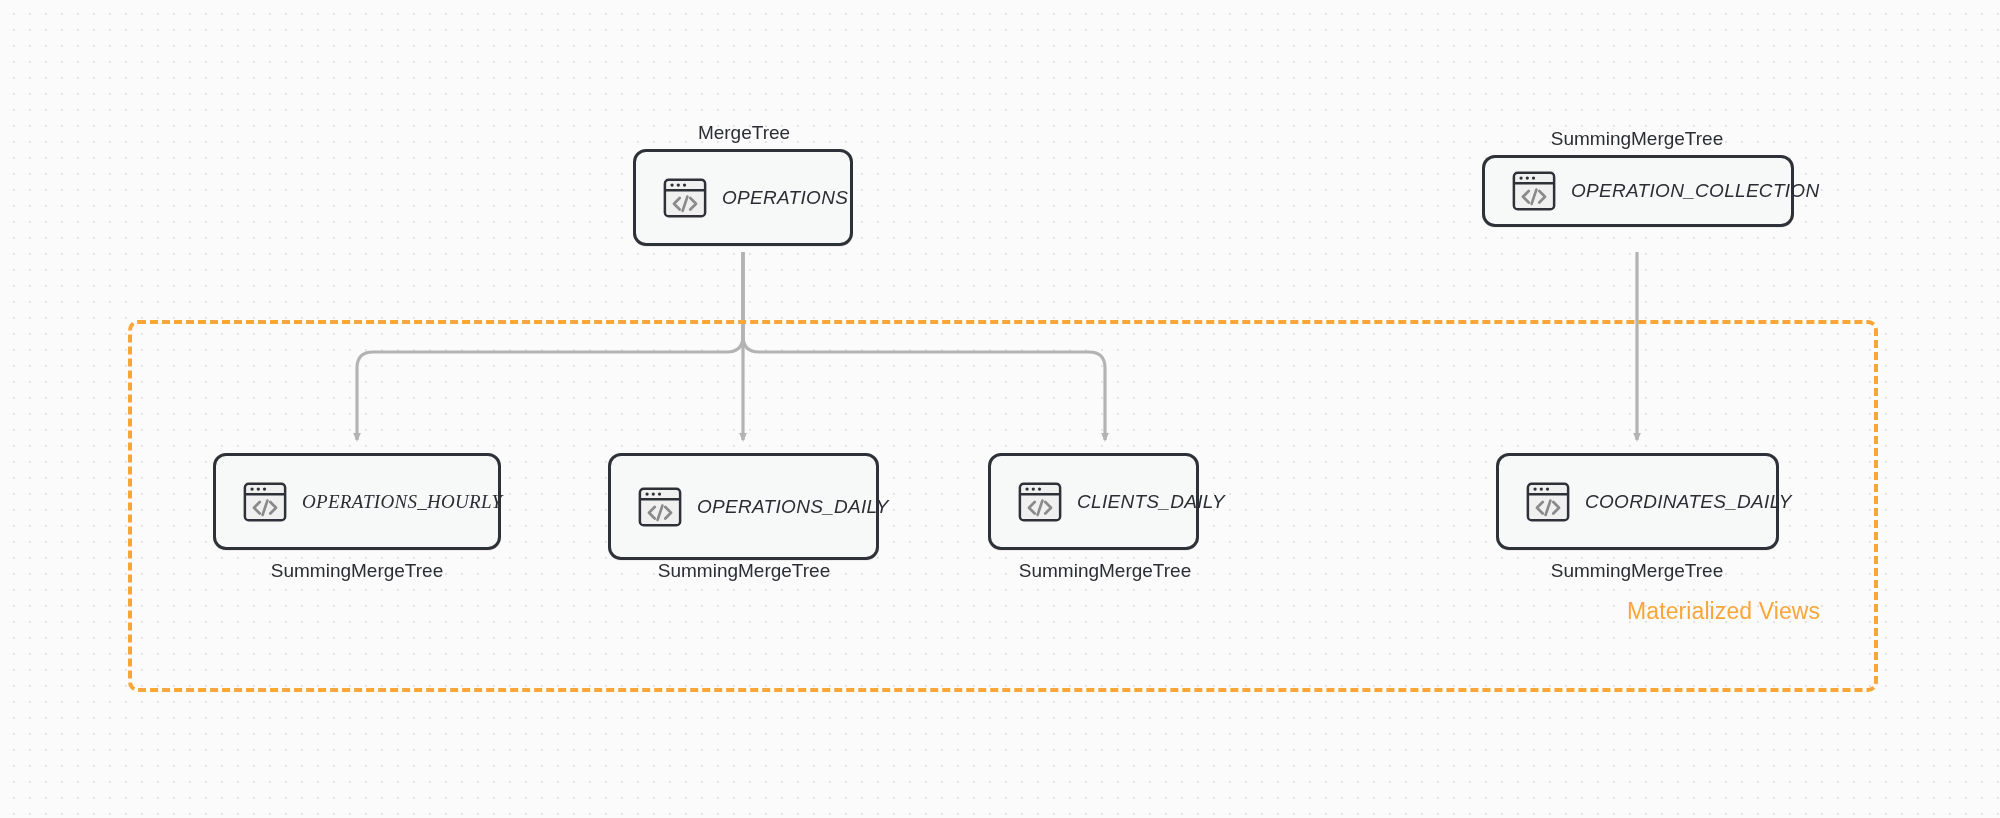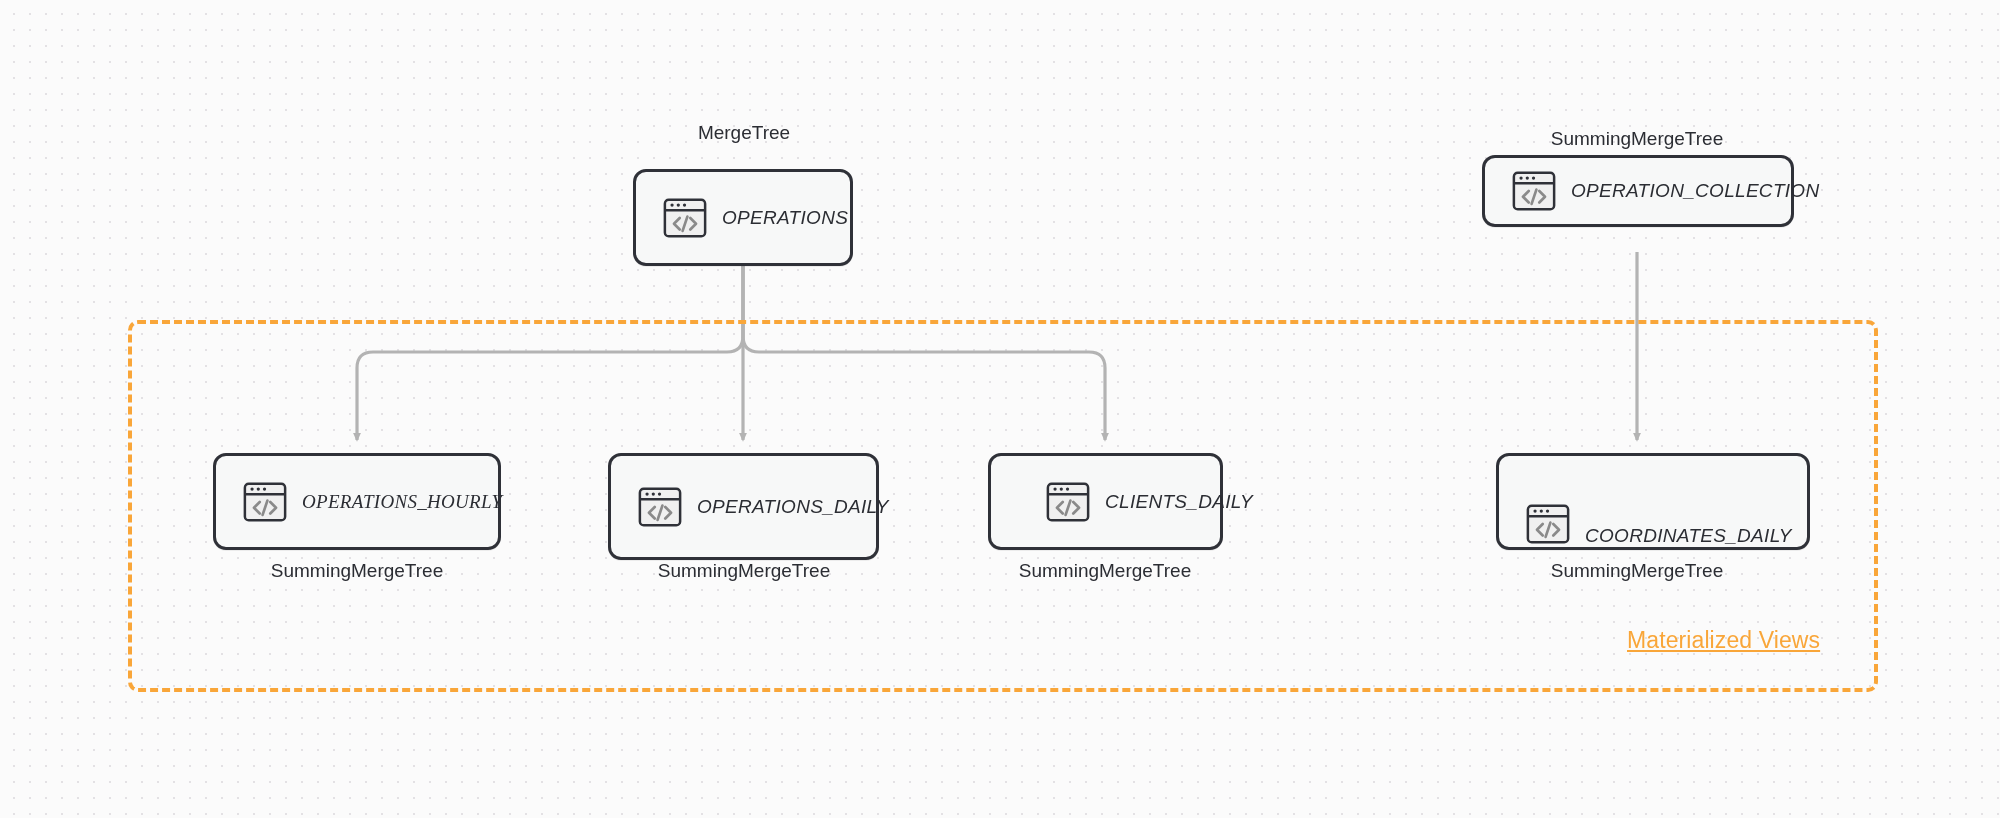--- a/index.html
+++ b/index.html
@@ -100,27 +100,27 @@
 
     <path d="M 743,252 L 743,336 Q 743,352 727,352 L 373,352 Q 357,352 357,368 L 357,440" fill="none" stroke="#b3b3b3" stroke-width="3.2" marker-end="url(#arrowhead)"></path>
 
     <path d="M 743,252 L 743,336 Q 743,352 759,352 L 1089,352 Q 1105,352 1105,368 L 1105,440" fill="none" stroke="#b3b3b3" stroke-width="3.2" marker-end="url(#arrowhead)"></path>
 
     <path d="M 1637,252 L 1637,440" fill="none" stroke="#b3b3b3" stroke-width="3.2" marker-end="url(#arrowhead)"></path>
   </svg>
 
   <div class="group-box" style="left:128px; top:320px; width:1750px; height:372px;"></div>
 
-  <div class="group-label" style="left:1627px; top:627px;text-decoration:underline;">Materialized Views</div>
+  <div class="group-label" style="left:1627px; top:598px;">Materialized Views</div>
 
   <div class="caption" style="left:744px; top:122px;">MergeTree</div>
 
   <div class="caption" style="left:1637px; top:128px;">SummingMergeTree</div>
 
-  <div class="node" style="left:633px; top:169px; width:220px; height:97px;">
+  <div class="node" style="left:633px; top:149px; width:220px; height:97px;">
     <svg class="node-icon" viewBox="0 0 48 48" xmlns="http://www.w3.org/2000/svg">
       <rect x="3" y="5" width="42" height="38" rx="4" ry="4" fill="#f0f0f0" stroke="#2f3138" stroke-width="2.6"></rect>
       <line x1="3" y1="16" x2="45" y2="16" stroke="#2f3138" stroke-width="2.6"></line>
       <circle cx="10.5" cy="10.5" r="1.7" fill="#2f3138"></circle>
       <circle cx="17" cy="10.5" r="1.7" fill="#2f3138"></circle>
       <circle cx="23.5" cy="10.5" r="1.7" fill="#2f3138"></circle>
       <path d="M18.5 24 L12.5 30 L18.5 36" fill="none" stroke="#8a8a8a" stroke-width="2.8" stroke-linecap="round" stroke-linejoin="round"></path>
       <path d="M29.5 24 L35.5 30 L29.5 36" fill="none" stroke="#8a8a8a" stroke-width="2.8" stroke-linecap="round" stroke-linejoin="round"></path>
       <line x1="26.5" y1="22.5" x2="21.5" y2="37.5" stroke="#8a8a8a" stroke-width="2.8" stroke-linecap="round"></line>
     </svg>
@@ -164,36 +164,36 @@
       <circle cx="17" cy="10.5" r="1.7" fill="#2f3138"></circle>
       <circle cx="23.5" cy="10.5" r="1.7" fill="#2f3138"></circle>
       <path d="M18.5 24 L12.5 30 L18.5 36" fill="none" stroke="#8a8a8a" stroke-width="2.8" stroke-linecap="round" stroke-linejoin="round"></path>
       <path d="M29.5 24 L35.5 30 L29.5 36" fill="none" stroke="#8a8a8a" stroke-width="2.8" stroke-linecap="round" stroke-linejoin="round"></path>
       <line x1="26.5" y1="22.5" x2="21.5" y2="37.5" stroke="#8a8a8a" stroke-width="2.8" stroke-linecap="round"></line>
     </svg>
     <span class="node-label">OPERATIONS_DAILY</span>
   </div>
   <div class="caption" style="left:744px; top:560px;">SummingMergeTree</div>
 
-  <div class="node" style="left:988px; top:453px; width:235px; height:97px;padding-left:28px;">
+  <div class="node" style="left:988px; top:453px; width:211px; height:97px;">
     <svg class="node-icon" viewBox="0 0 48 48" xmlns="http://www.w3.org/2000/svg">
       <rect x="3" y="5" width="42" height="38" rx="4" ry="4" fill="#f0f0f0" stroke="#2f3138" stroke-width="2.6"></rect>
       <line x1="3" y1="16" x2="45" y2="16" stroke="#2f3138" stroke-width="2.6"></line>
       <circle cx="10.5" cy="10.5" r="1.7" fill="#2f3138"></circle>
       <circle cx="17" cy="10.5" r="1.7" fill="#2f3138"></circle>
       <circle cx="23.5" cy="10.5" r="1.7" fill="#2f3138"></circle>
       <path d="M18.5 24 L12.5 30 L18.5 36" fill="none" stroke="#8a8a8a" stroke-width="2.8" stroke-linecap="round" stroke-linejoin="round"></path>
       <path d="M29.5 24 L35.5 30 L29.5 36" fill="none" stroke="#8a8a8a" stroke-width="2.8" stroke-linecap="round" stroke-linejoin="round"></path>
       <line x1="26.5" y1="22.5" x2="21.5" y2="37.5" stroke="#8a8a8a" stroke-width="2.8" stroke-linecap="round"></line>
     </svg>
     <span class="node-label">CLIENTS_DAILY</span>
   </div>
   <div class="caption" style="left:1105px; top:560px;">SummingMergeTree</div>
 
-  <div class="node" style="left:1496px; top:453px; width:314px; height:97px;align-items:flex-end;">
+  <div class="node" style="left:1496px; top:453px; width:283px; height:97px;">
     <svg class="node-icon" viewBox="0 0 48 48" xmlns="http://www.w3.org/2000/svg">
       <rect x="3" y="5" width="42" height="38" rx="4" ry="4" fill="#f0f0f0" stroke="#2f3138" stroke-width="2.6"></rect>
       <line x1="3" y1="16" x2="45" y2="16" stroke="#2f3138" stroke-width="2.6"></line>
       <circle cx="10.5" cy="10.5" r="1.7" fill="#2f3138"></circle>
       <circle cx="17" cy="10.5" r="1.7" fill="#2f3138"></circle>
       <circle cx="23.5" cy="10.5" r="1.7" fill="#2f3138"></circle>
       <path d="M18.5 24 L12.5 30 L18.5 36" fill="none" stroke="#8a8a8a" stroke-width="2.8" stroke-linecap="round" stroke-linejoin="round"></path>
       <path d="M29.5 24 L35.5 30 L29.5 36" fill="none" stroke="#8a8a8a" stroke-width="2.8" stroke-linecap="round" stroke-linejoin="round"></path>
       <line x1="26.5" y1="22.5" x2="21.5" y2="37.5" stroke="#8a8a8a" stroke-width="2.8" stroke-linecap="round"></line>
     </svg>

